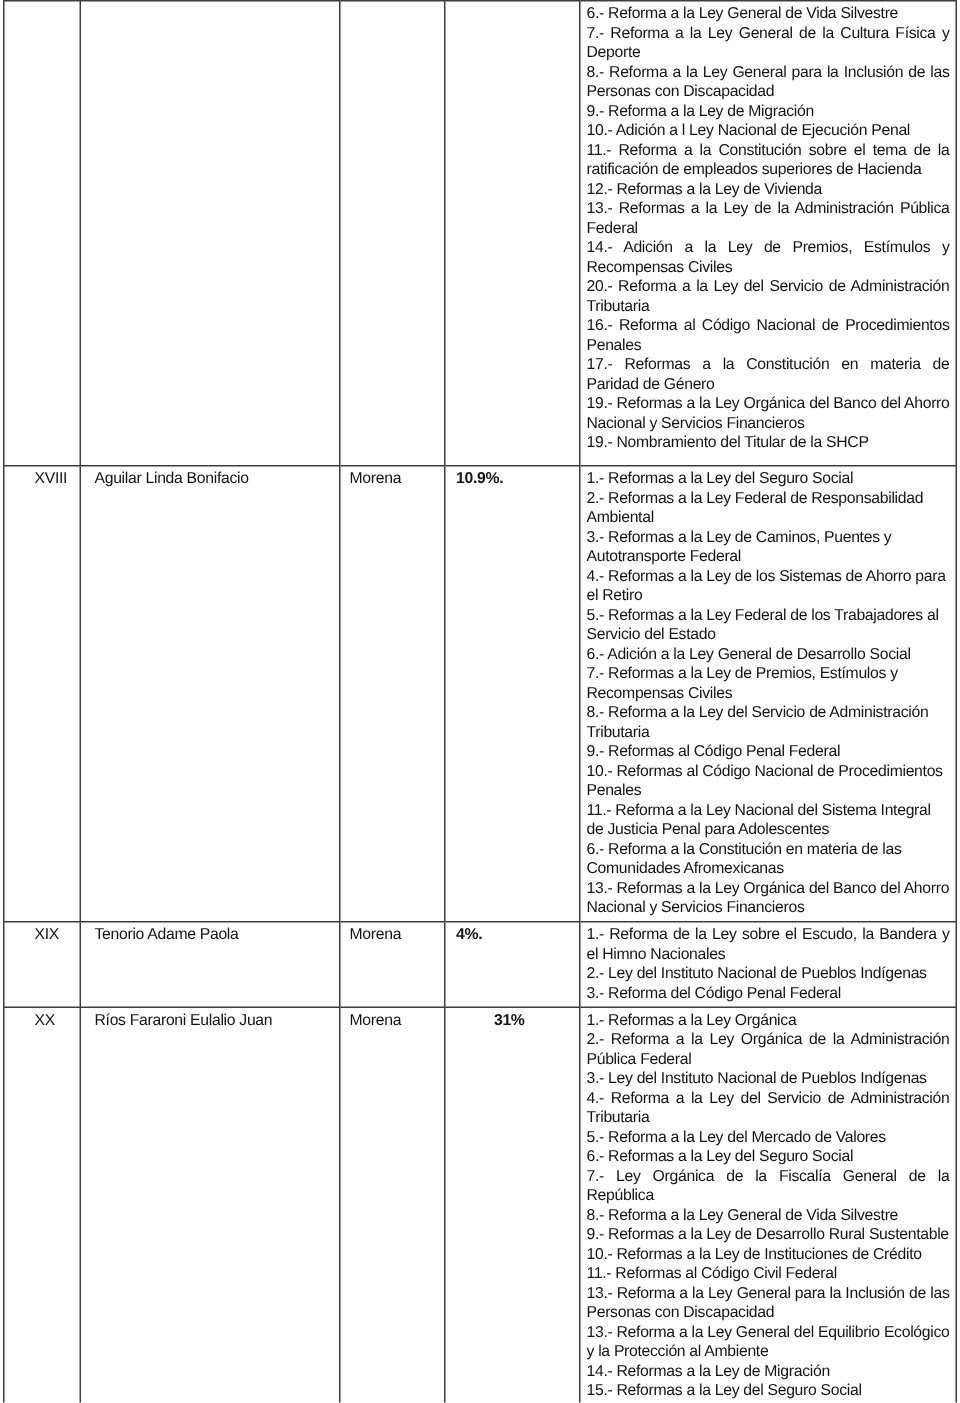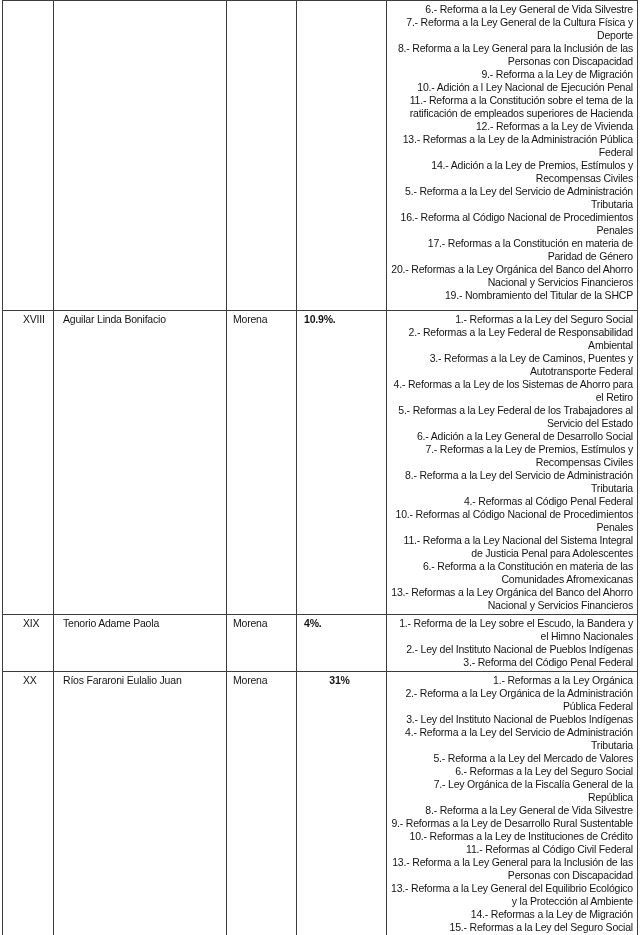--- a/index.html
+++ b/index.html
@@ -31,21 +31,21 @@
     line-height: 13px;
     color: #141414;
     padding: 2px 4px 2px 7px;
     overflow: hidden;
   }
   td.col-numeral { padding-left: 20px; }
   td.col-name    { padding-left: 9px; }
   td.col-party   { padding-left: 6px; }
   td.col-pct     { font-weight: bold; }
   td.col-reforms { padding-left: 4px; padding-right: 4px; }
-  .reform-item { margin: 0; text-align: right; }
+  .reform-item { margin: 0; }
   
   tr:nth-child(1) { height: 310px; }
   tr:nth-child(2) { height: 301px; }
   tr:nth-child(3) { height: 51px; }
   tr:nth-child(4) { height: 268px; }
   tr:nth-child(1) td.col-reforms { text-align: justify; }
   tr:nth-child(2) td.col-reforms { text-align: left; }
   tr:nth-child(3) td.col-reforms { text-align: justify; }
   tr:nth-child(4) td.col-reforms { text-align: justify; }
   tr:nth-child(4) td.col-pct { text-align: center; padding-left: 0; }
@@ -71,43 +71,43 @@
     <td class="col-reforms">
             <div class="reform-item">6.- Reforma a la Ley General de Vida Silvestre</div>
             <div class="reform-item">7.- Reforma a la Ley General de la Cultura Física y Deporte</div>
             <div class="reform-item">8.- Reforma a la Ley General para la Inclusión de las Personas con Discapacidad</div>
             <div class="reform-item">9.- Reforma a la Ley de Migración</div>
             <div class="reform-item">10.- Adición a l Ley Nacional de Ejecución Penal</div>
             <div class="reform-item">11.- Reforma a la Constitución sobre el tema de la ratificación de empleados superiores de Hacienda</div>
             <div class="reform-item">12.- Reformas a la Ley de Vivienda</div>
             <div class="reform-item">13.- Reformas a la Ley de la Administración Pública Federal</div>
             <div class="reform-item">14.- Adición a la Ley de Premios, Estímulos y Recompensas Civiles</div>
-            <div class="reform-item">5.- Reforma a la Ley del Servicio de Administración Tributaria</div>
+            <div class="reform-item">20.- Reforma a la Ley del Servicio de Administración Tributaria</div>
             <div class="reform-item">16.- Reforma al Código Nacional de Procedimientos Penales</div>
             <div class="reform-item">17.- Reformas a la Constitución en materia de Paridad de Género</div>
-            <div class="reform-item">20.- Reformas a la Ley Orgánica del Banco del Ahorro Nacional y Servicios Financieros</div>
+            <div class="reform-item">19.- Reformas a la Ley Orgánica del Banco del Ahorro Nacional y Servicios Financieros</div>
             <div class="reform-item">19.- Nombramiento del Titular de la SHCP</div>
           </td>
   </tr>
 
   <tr class="leg-row">
     <td class="col-numeral">XVIII</td>
     <td class="col-name">Aguilar Linda Bonifacio</td>
     <td class="col-party">Morena</td>
     <td class="col-pct">10.9%.</td>
     <td class="col-reforms">
             <div class="reform-item">1.- Reformas a la Ley del Seguro Social</div>
             <div class="reform-item">2.- Reformas a la Ley Federal de Responsabilidad Ambiental</div>
             <div class="reform-item">3.- Reformas a la Ley de Caminos, Puentes y Autotransporte Federal</div>
             <div class="reform-item">4.- Reformas a la Ley de los Sistemas de Ahorro para el Retiro</div>
             <div class="reform-item">5.- Reformas a la Ley Federal de los Trabajadores al Servicio del Estado</div>
             <div class="reform-item">6.- Adición a la Ley General de Desarrollo Social</div>
             <div class="reform-item">7.- Reformas a la Ley de Premios, Estímulos y Recompensas Civiles</div>
             <div class="reform-item">8.- Reforma a la Ley del Servicio de Administración Tributaria</div>
-            <div class="reform-item">4.- Reformas al Código Penal Federal</div>
+            <div class="reform-item">9.- Reformas al Código Penal Federal</div>
             <div class="reform-item">10.- Reformas al Código Nacional de Procedimientos Penales</div>
             <div class="reform-item">11.- Reforma a la Ley Nacional del Sistema Integral de Justicia Penal para Adolescentes</div>
             <div class="reform-item">6.- Reforma a la Constitución en materia de las Comunidades Afromexicanas</div>
             <div class="reform-item">13.- Reformas a la Ley Orgánica del Banco del Ahorro Nacional y Servicios Financieros</div>
           </td>
   </tr>
 
   <tr class="leg-row">
     <td class="col-numeral">XIX</td>
     <td class="col-name">Tenorio Adame Paola</td>

